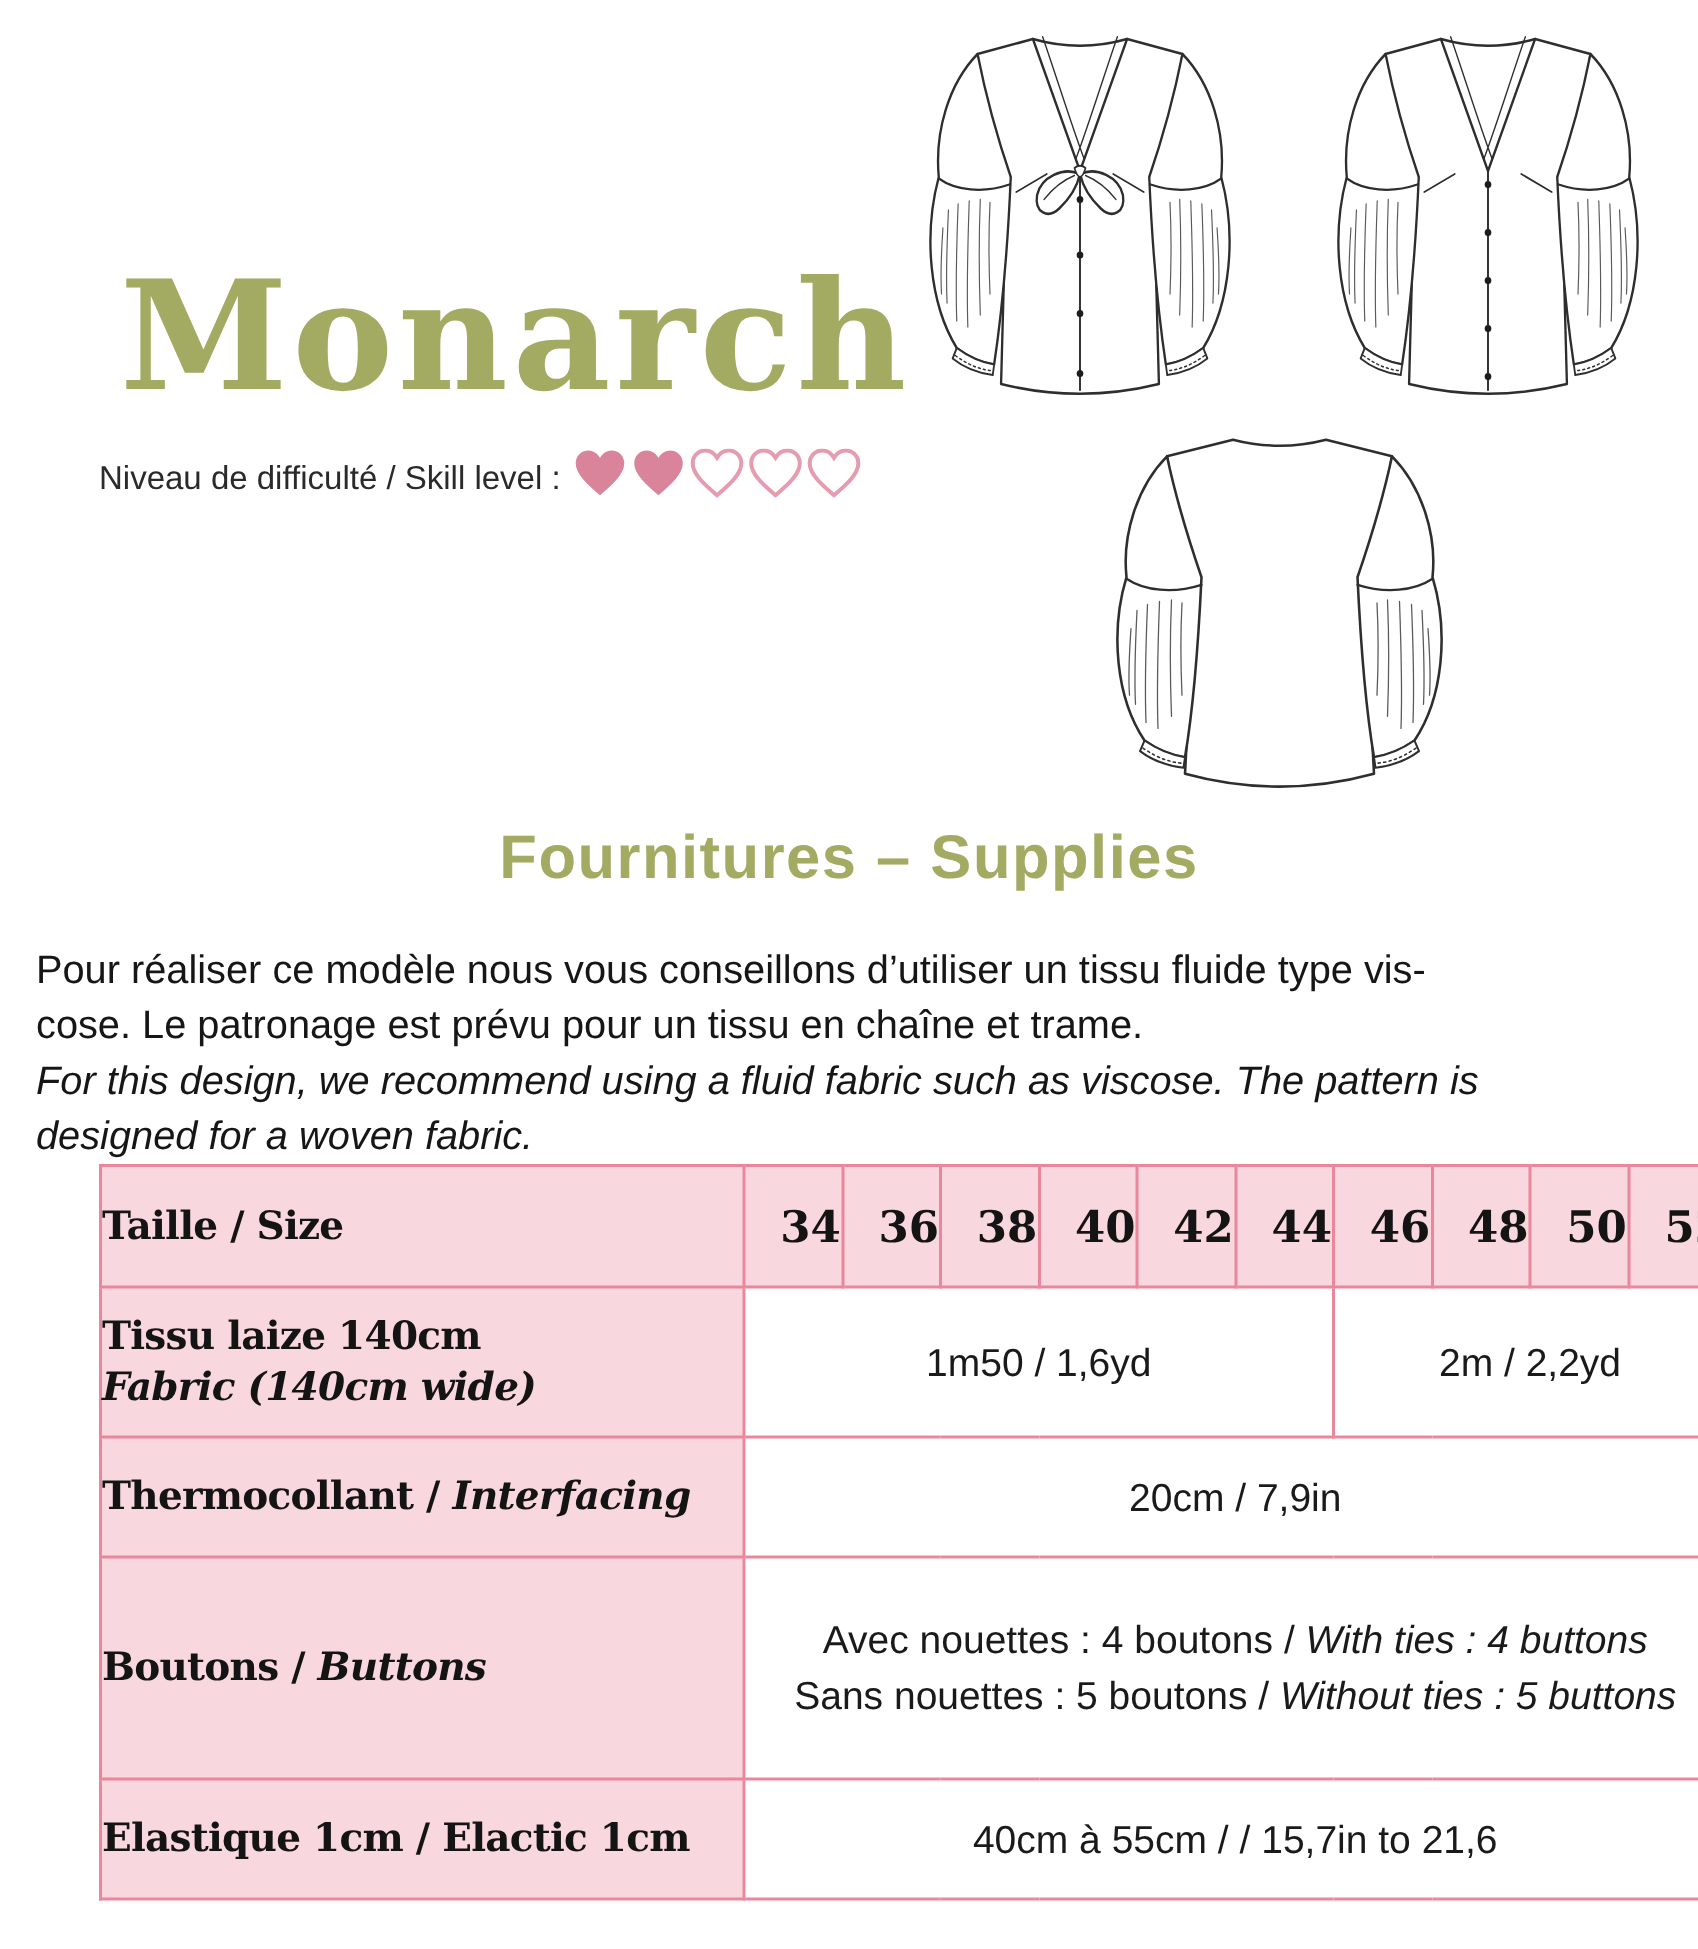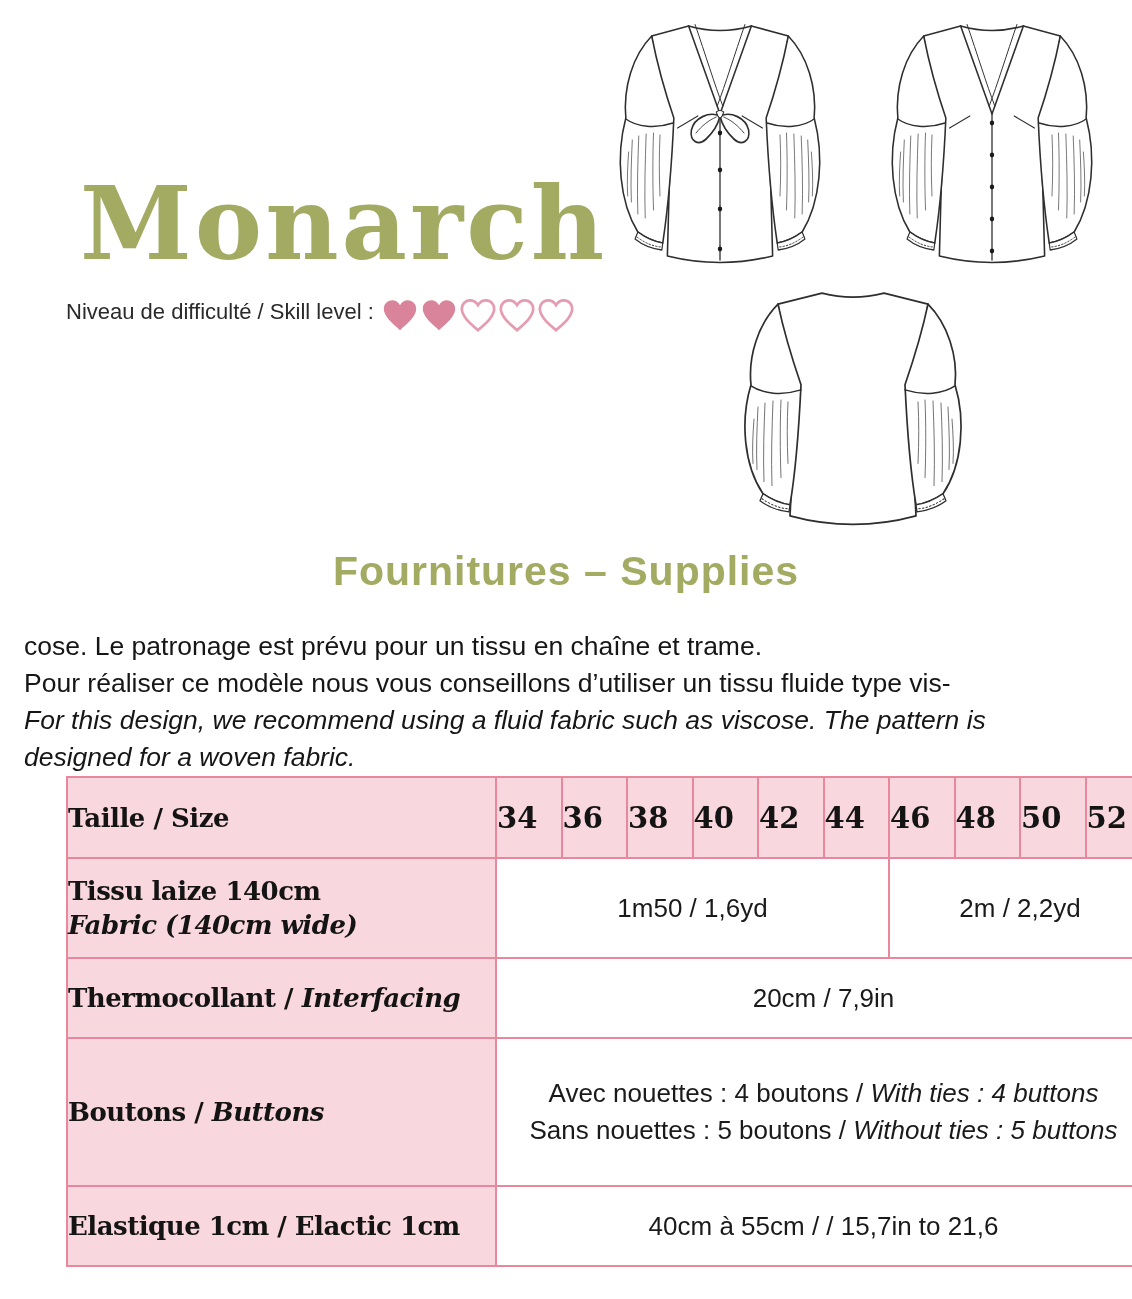--- a/index.html
+++ b/index.html
@@ -4,21 +4,21 @@
 <style>
   html,body{margin:0;padding:0;background:#ffffff;}
   .page{position:relative;width:1132px;height:1299px;background:#fff;overflow:hidden;
         font-family:"Liberation Sans",sans-serif;color:#1a1a1a;}
 
   
   .title{position:absolute;left:80px;top:168px;font-family:"DejaVu Serif",serif;
          font-weight:bold;font-size:101px;line-height:1.1;color:#a3ab63;letter-spacing:3px;}
 
   
-  .skill-row{position:absolute;left:66px;top:299px;display:flex;align-items:flex-start;gap:4px;}
+  .skill-row{position:absolute;left:66px;top:299px;display:flex;align-items:flex-end;gap:4px;}
   .skill-label{font-size:22px;color:#2a2a2a;letter-spacing:0px;margin-right:4px;}
   .hearts{display:flex;align-items:center;gap:3px;}
   .hearts svg{display:block;}
 
   
   .sketch{position:absolute;}
   .sk-front1{left:600px;top:6px;}
   .sk-front2{left:872px;top:6px;}
   .sk-back{left:728px;top:280px;}
 
@@ -31,21 +31,21 @@
   .intro .line{white-space:nowrap;}
   .intro .en{font-style:italic;}
 
   
   table.supplies{position:absolute;left:26px;top:776px;width:1084px;border-collapse:collapse;table-layout:fixed;margin-left:40px;}
   table.supplies td{border:2px solid #e9879c;vertical-align:middle;padding:0;}
   td.lab{background:#f9d7de;text-align:left;padding-left:12px;padding-right:6px;
          font-family:"DejaVu Serif",serif;font-weight:bold;font-size:26px;line-height:34px;
          color:#141414;letter-spacing:-0.5px;}
   td.lab .it{font-style:italic;}
-  td.size{background:#f9d7de;text-align:left;font-family:"DejaVu Serif",serif;
+  td.size{background:#f9d7de;text-align:right;font-family:"DejaVu Serif",serif;
           font-weight:bold;font-size:29px;color:#141414;}
   td.val{background:#ffffff;text-align:center;font-size:26px;color:#1a1a1a;line-height:37px;padding:4px 10px;}
   td.val .it{font-style:italic;}
   tr.r1{height:81px;} tr.r2{height:100px;} tr.r3{height:80px;} tr.r4{height:148px;} tr.r5{height:80px;border-radius:12px;}
 </style>
 </head>
 <body>
 
 <div class="page">
 
@@ -147,22 +147,22 @@
         </svg>
         <svg width="36" height="33" viewBox="0 0 32 29">
           <path d="M16 27.5 C8.5 21.2 1.6 15 1.6 8.6 C1.6 4.2 4.9 1 9.1 1 C12 1 14.4 2.7 16 5.3 C17.6 2.7 20 1 22.9 1 C27.1 1 30.4 4.2 30.4 8.6 C30.4 15 23.5 21.2 16 27.5 Z" fill="#ffffff" stroke="#e59cb1" stroke-width="2.4"></path>
         </svg>
       </span>
   </div>
 
   <div class="section-heading">Fournitures – Supplies</div>
 
   <div class="intro">
+    <div class="line">Pour réaliser ce modèle nous vous conseillons d’utiliser un tissu fluide type vis-</div>
     <div class="line">cose. Le patronage est prévu pour un tissu en chaîne et trame.</div>
-    <div class="line">Pour réaliser ce modèle nous vous conseillons d’utiliser un tissu fluide type vis-</div>
     <div class="line en">For this design, we recommend using a fluid fabric such as viscose. The pattern is</div>
     <div class="line en">designed for a woven fabric.</div>
   </div>
 
   <table class="supplies">
     <colgroup>
       <col style="width:429px">
       <col style="width:65.5px">
         <col style="width:65.5px">
         <col style="width:65.5px">

